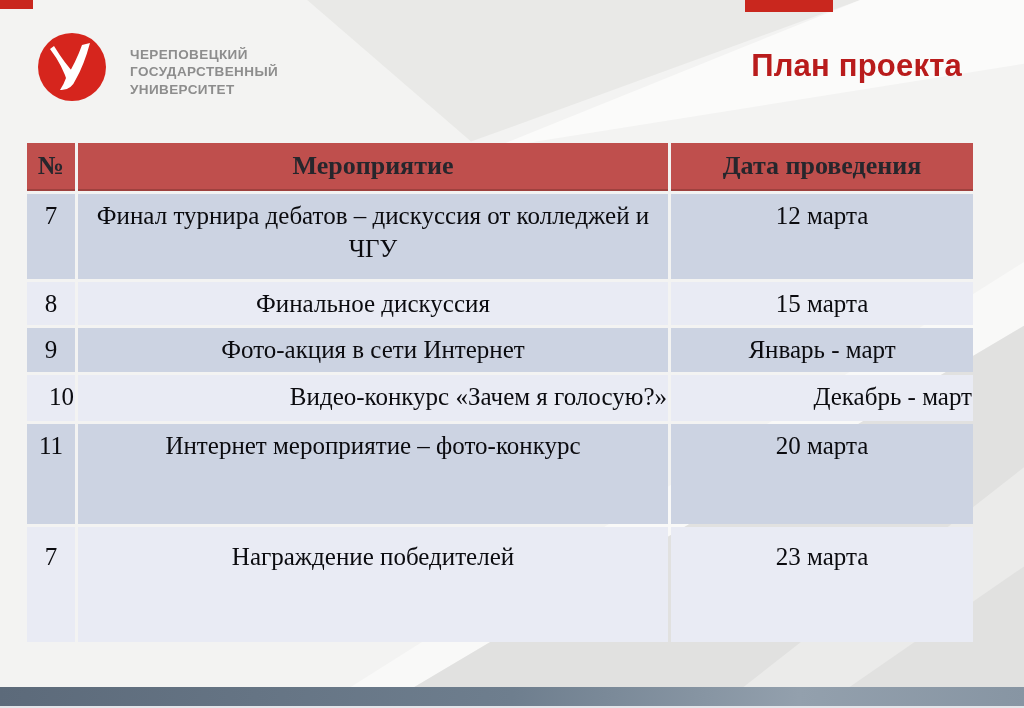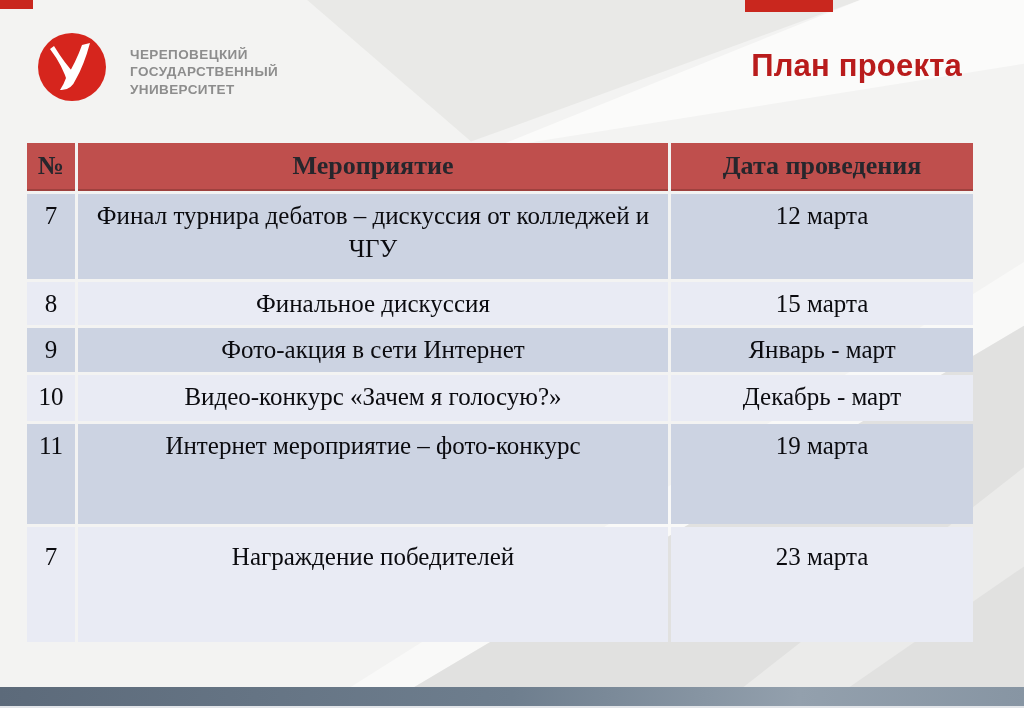--- a/index.html
+++ b/index.html
@@ -46,21 +46,21 @@
   col.c-num{width:48px;} col.c-event{width:590px;} col.c-date{width:302px;}
   table.tbl th{background:#bf4f4d;color:#26262c;font-size:26px;font-weight:bold;
       height:44px;vertical-align:middle;text-align:center;border-bottom:2px solid #9e413e;}
   table.tbl td{font-size:25px;color:#0b0b0f;text-align:center;vertical-align:top;
       padding-top:6px;line-height:1.3;}
   tr.odd td{background:#ccd3e2;}
   tr.even td{background:#e9ebf4;}
   tr.r7 td{height:78px;}
   tr.r8 td{height:36px;}
   tr.r9 td{height:37px;}
-  tr.r10 td{height:39px;}
+  tr.r10 td{height:39px;text-align:right;}
   tr.r11 td{height:93px;text-align:center;}
   tr.r12 td{height:100px;padding-top:14px;}
 </style>
 </head>
 <body>
 
 <div class="slide">
 
   <div class="bg">
     <div class="shape top-gray"></div>
@@ -123,21 +123,21 @@
           <td>Январь - март</td>
         </tr>
         <tr class="even r10">
           <td>10</td>
           <td>Видео-конкурс «Зачем я голосую?»</td>
           <td>Декабрь - март</td>
         </tr>
         <tr class="odd r11">
           <td>11</td>
           <td>Интернет мероприятие – фото-конкурс</td>
-          <td>19 марта</td>
+          <td>20 марта</td>
         </tr>
         <tr class="even r12">
           <td>7</td>
           <td>Награждение победителей</td>
           <td>23 марта</td>
         </tr>
       </tbody>
     </table>
   </div>
 

